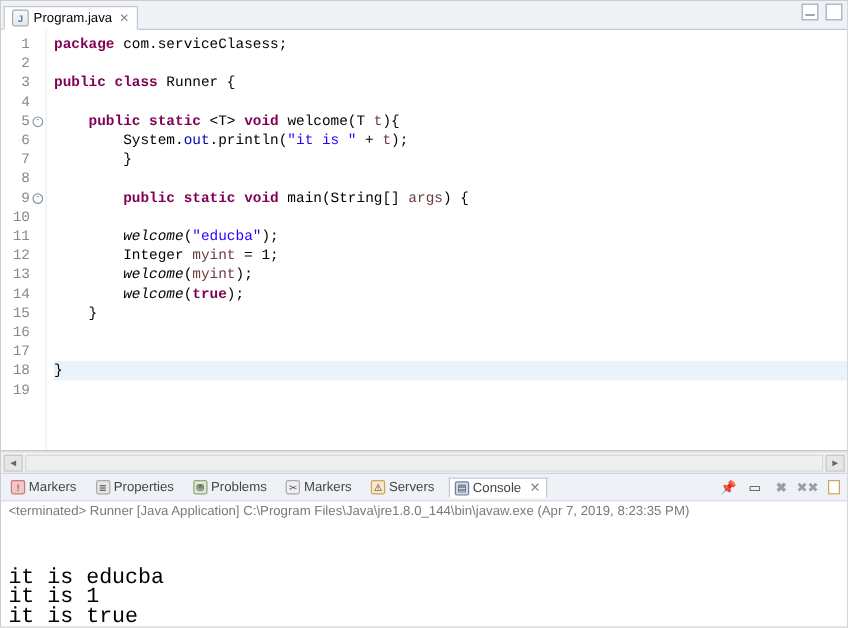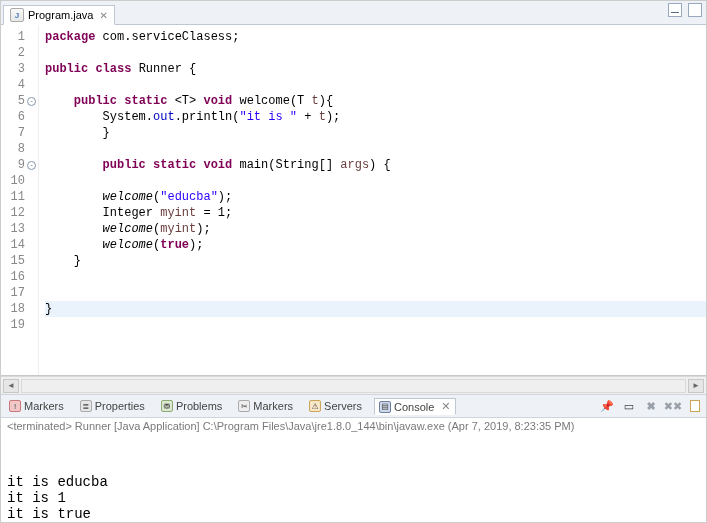--- a/index.html
+++ b/index.html
@@ -141,21 +141,21 @@
     flex-basis: 90px;
     display: flex; flex-direction: column;
     background: #fff;
     gap: 40px;
   }
   .console .desc {
     font-size: 11px; color: #7a7a7a; padding: 2px 6px;
   }
   .console .out {
     font-family: Consolas, "Courier New", monospace;
-    font-size: 14px;
+    font-size: 18px;
     white-space: pre;
     padding: 0 6px;
     line-height: 16px;
   }
 </style>
 </head>
 <body>
 
 <div class="tabbar">
   <div class="tab">

